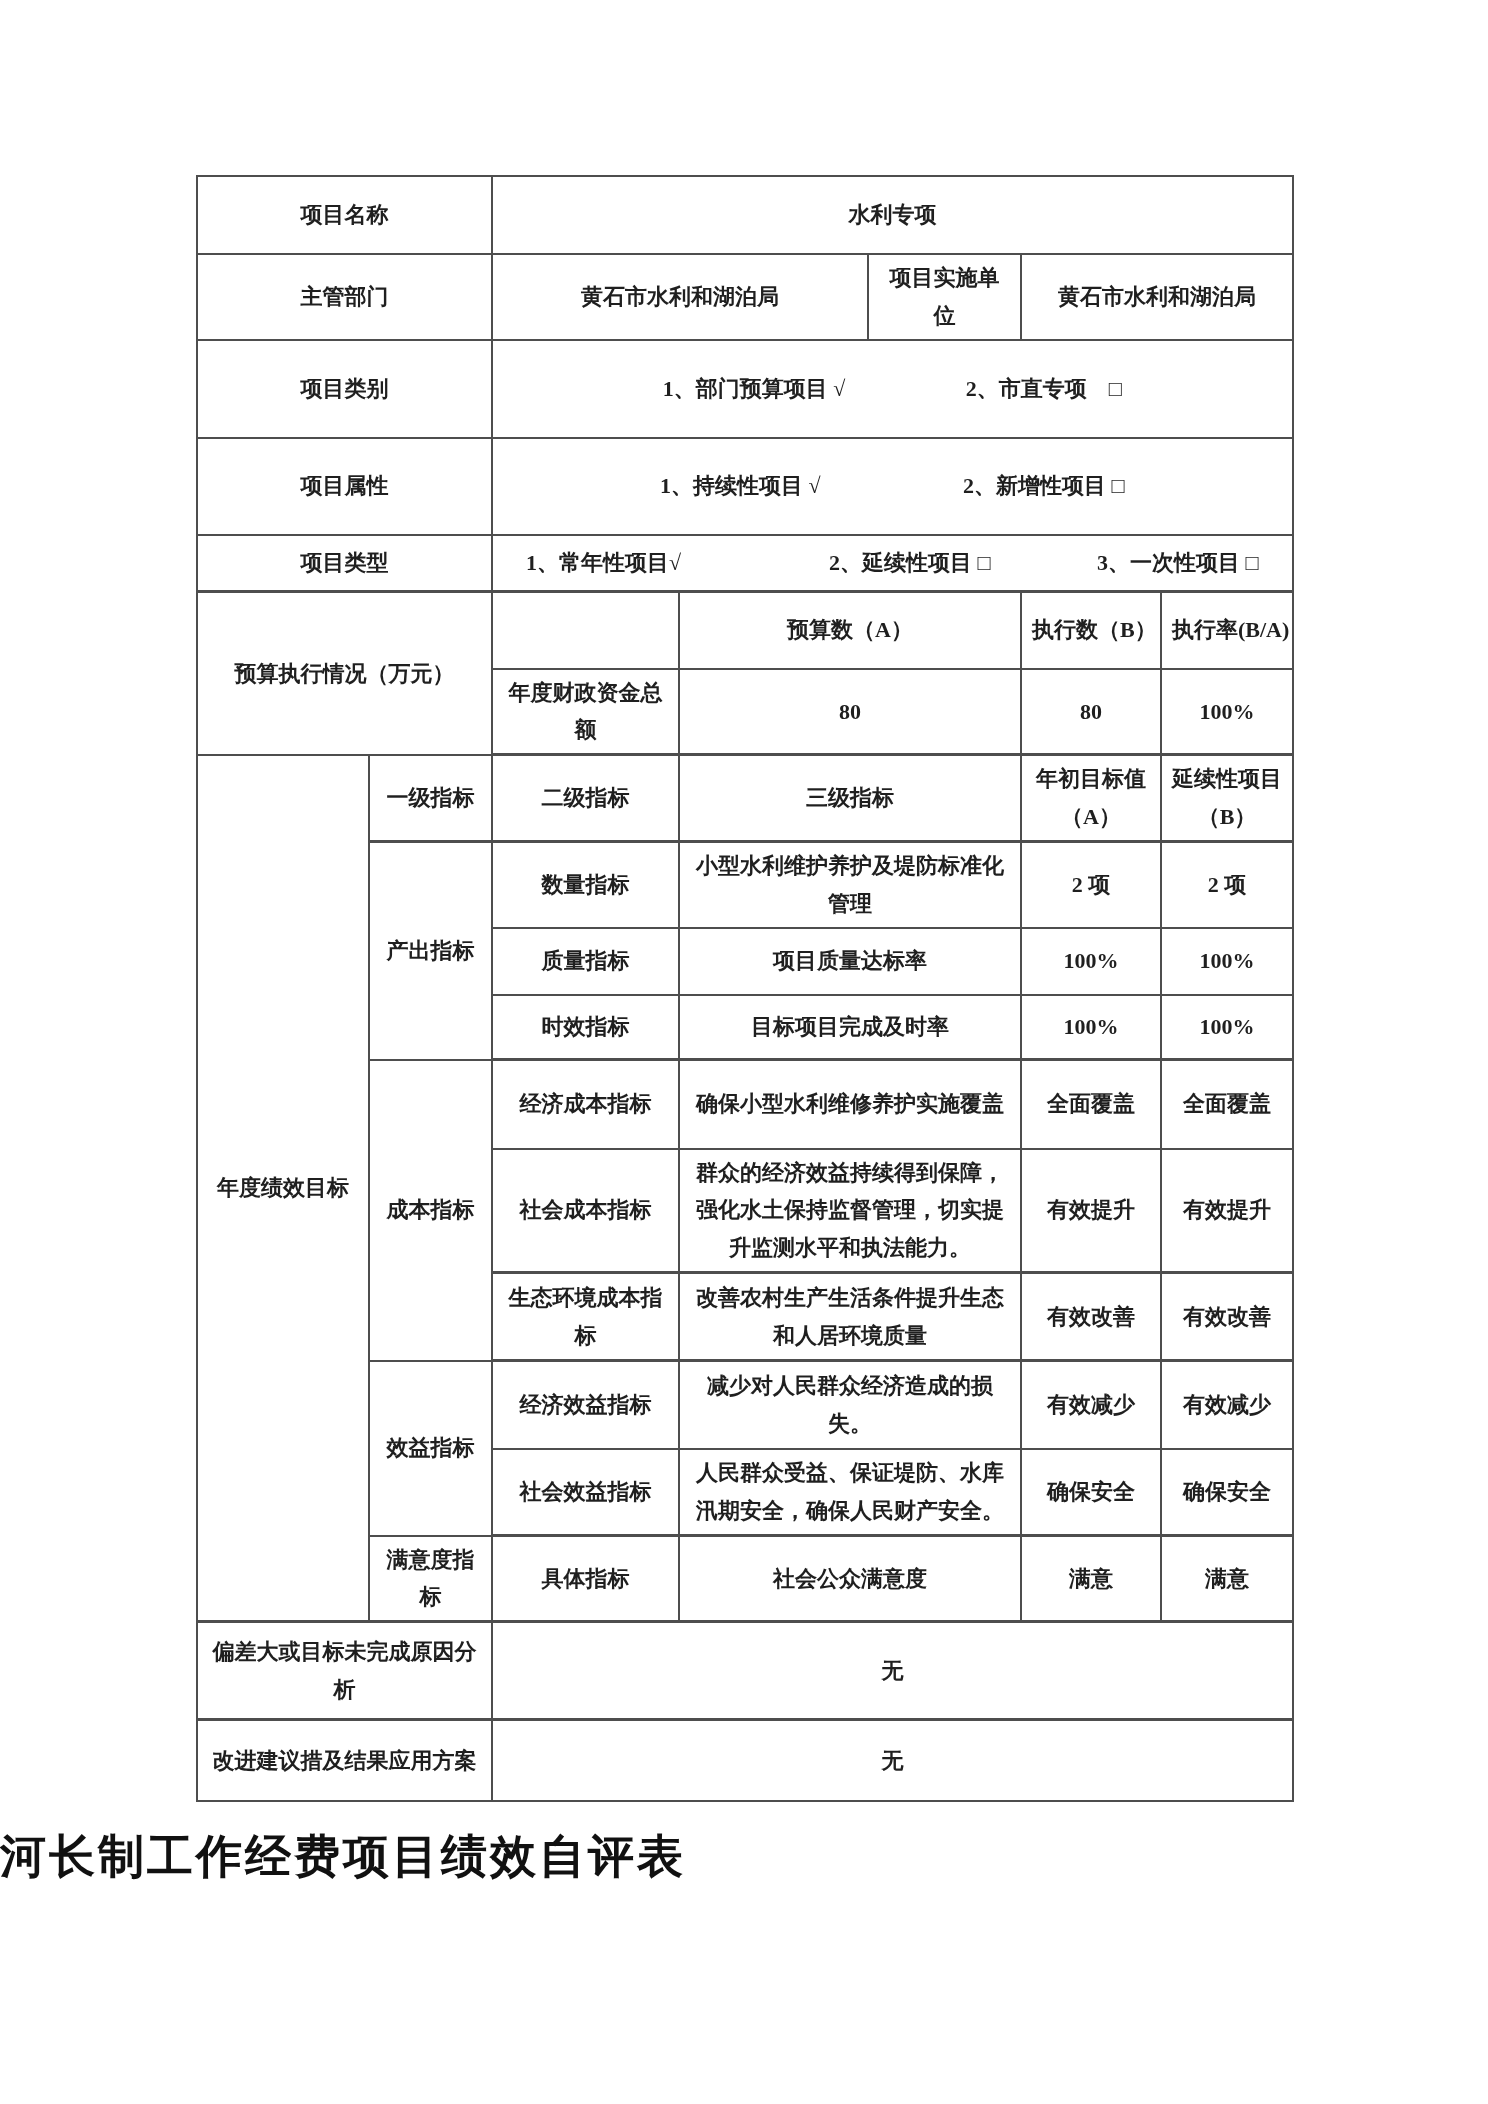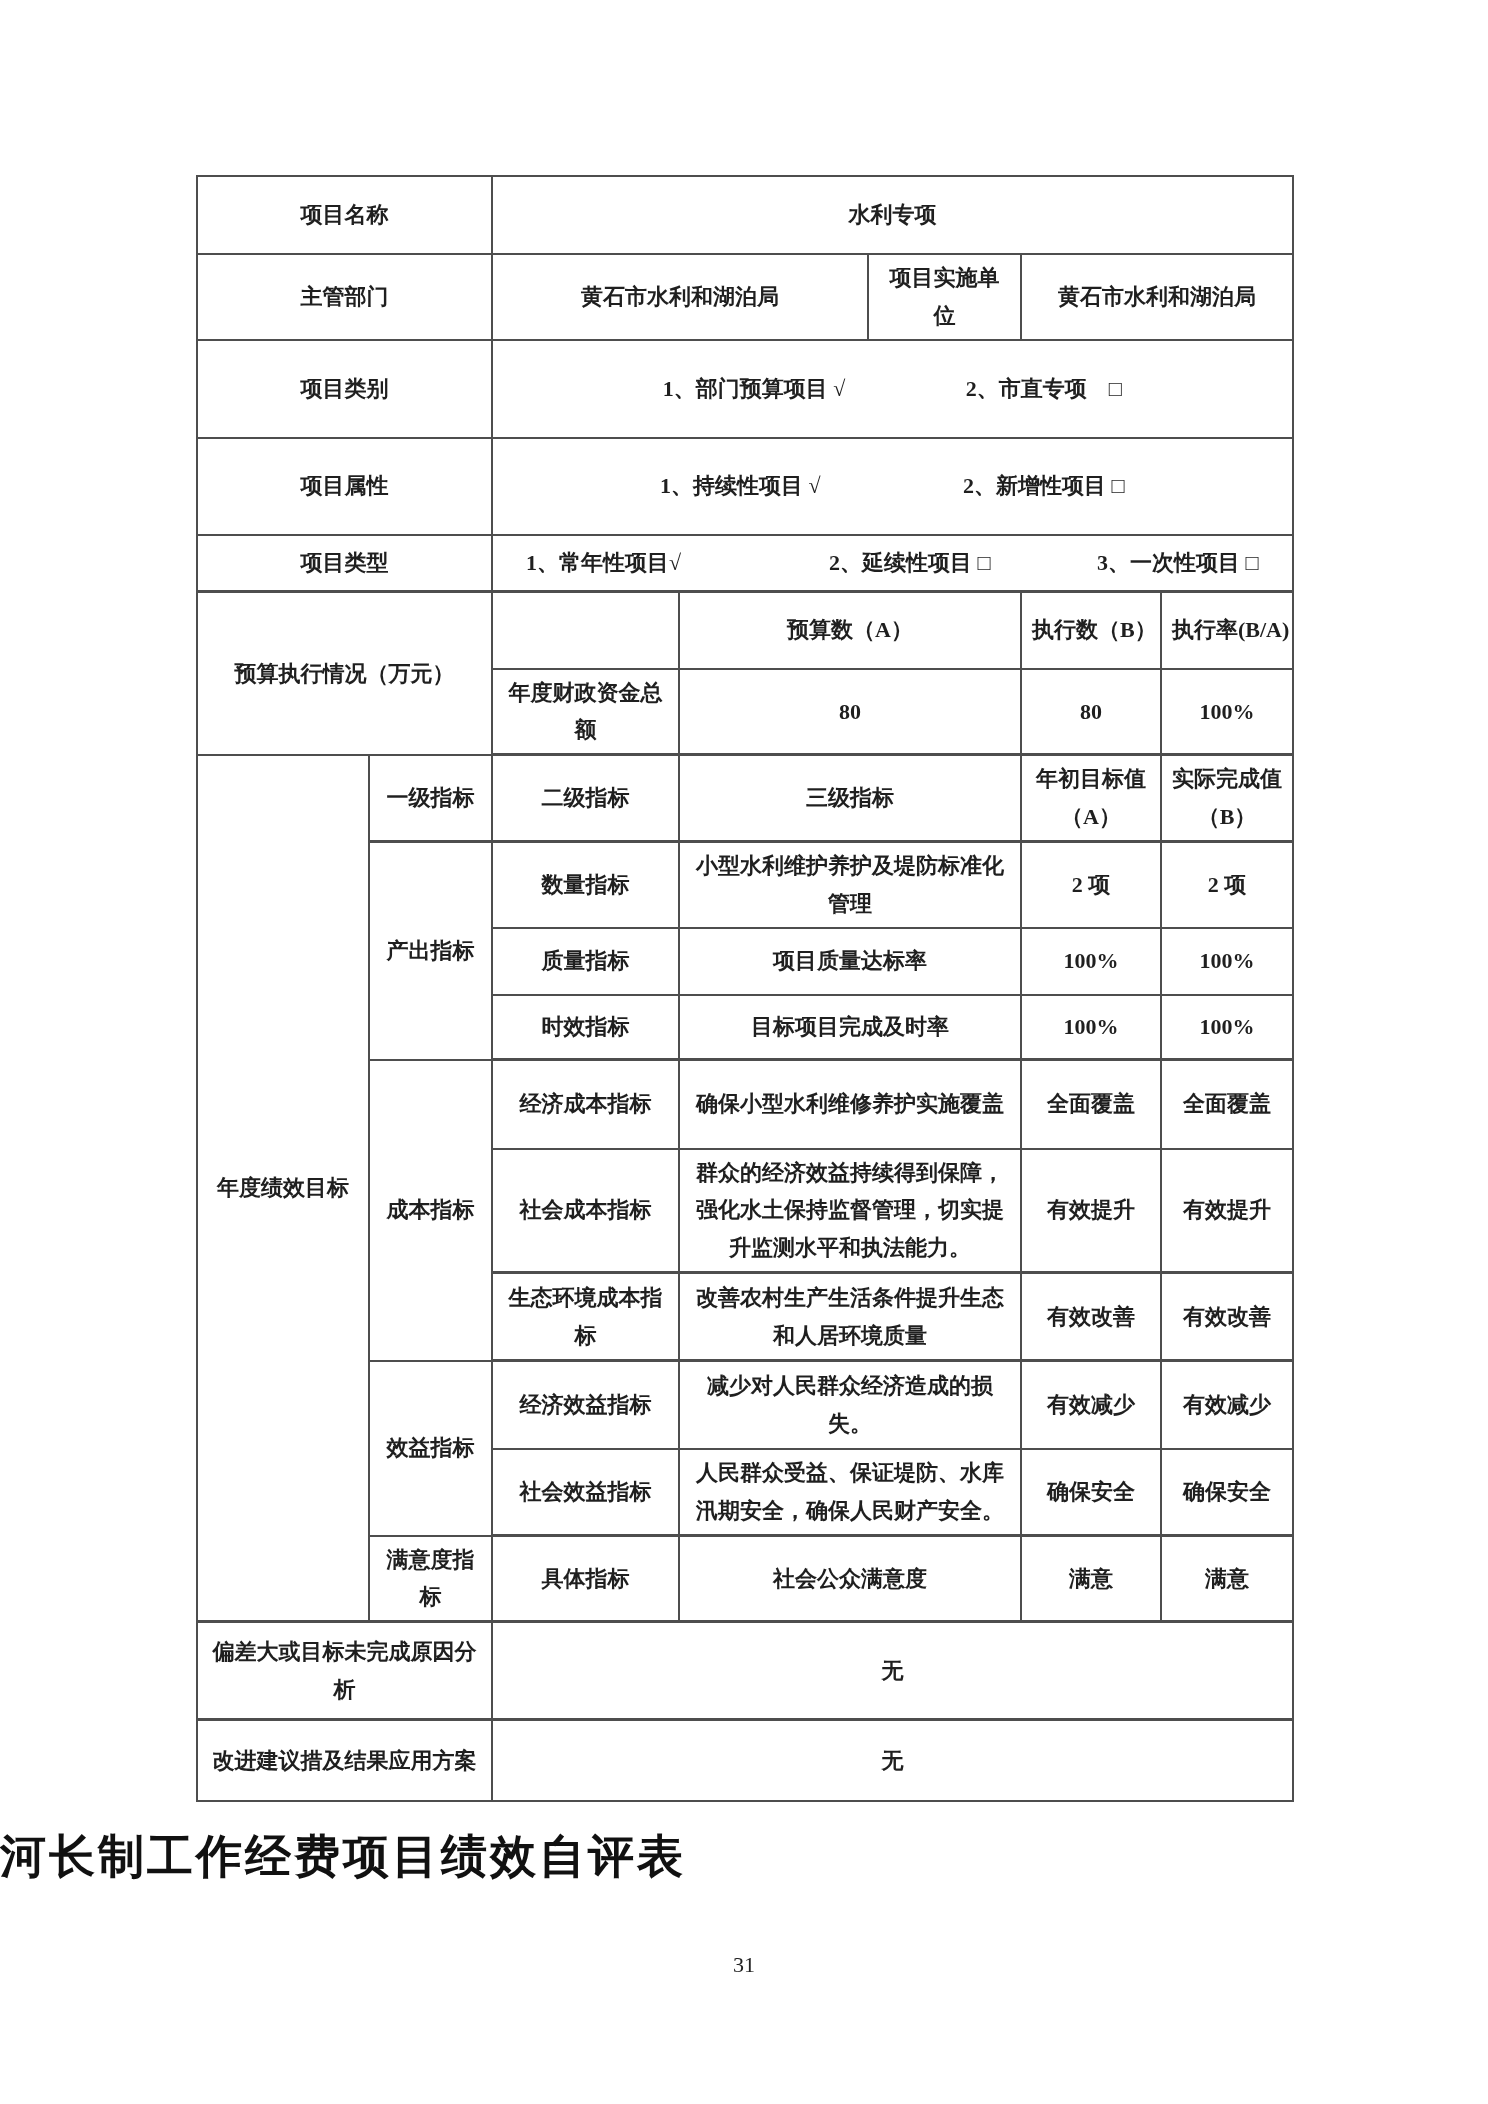--- a/index.html
+++ b/index.html
@@ -126,21 +126,21 @@
       <td>80</td>
       <td>100%</td>
     </tr>
 
     <tr style="height:82px" class="hb">
       <td rowspan="10">年度绩效目标</td>
       <td>一级指标</td>
       <td>二级指标</td>
       <td colspan="2">三级指标</td>
       <td class="padA">年初目标值（A）</td>
-      <td class="padB">实际完成值（B）</td>
+      <td class="padB">延续性项目（B）</td>
     </tr>
 
     <tr style="height:78px">
       <td rowspan="3">产出指标</td>
       <td>数量指标</td>
       <td colspan="2" class="desc">小型水利维护养护及堤防标准化管理</td>
       <td>2 项</td>
       <td>2 项</td>
     </tr>
 
@@ -209,15 +209,14 @@
     </tr>
 
     <tr style="height:81px">
       <td colspan="2" class="pad20">改进建议措及结果应用方案</td>
       <td colspan="5" class="left">无</td>
     </tr>
   </tbody>
     </table>
 
   <div class="doc-title">河长制工作经费项目绩效自评表</div>
-  <div class="page-num">31</div>
 
 </div>
 
 </body></html>

